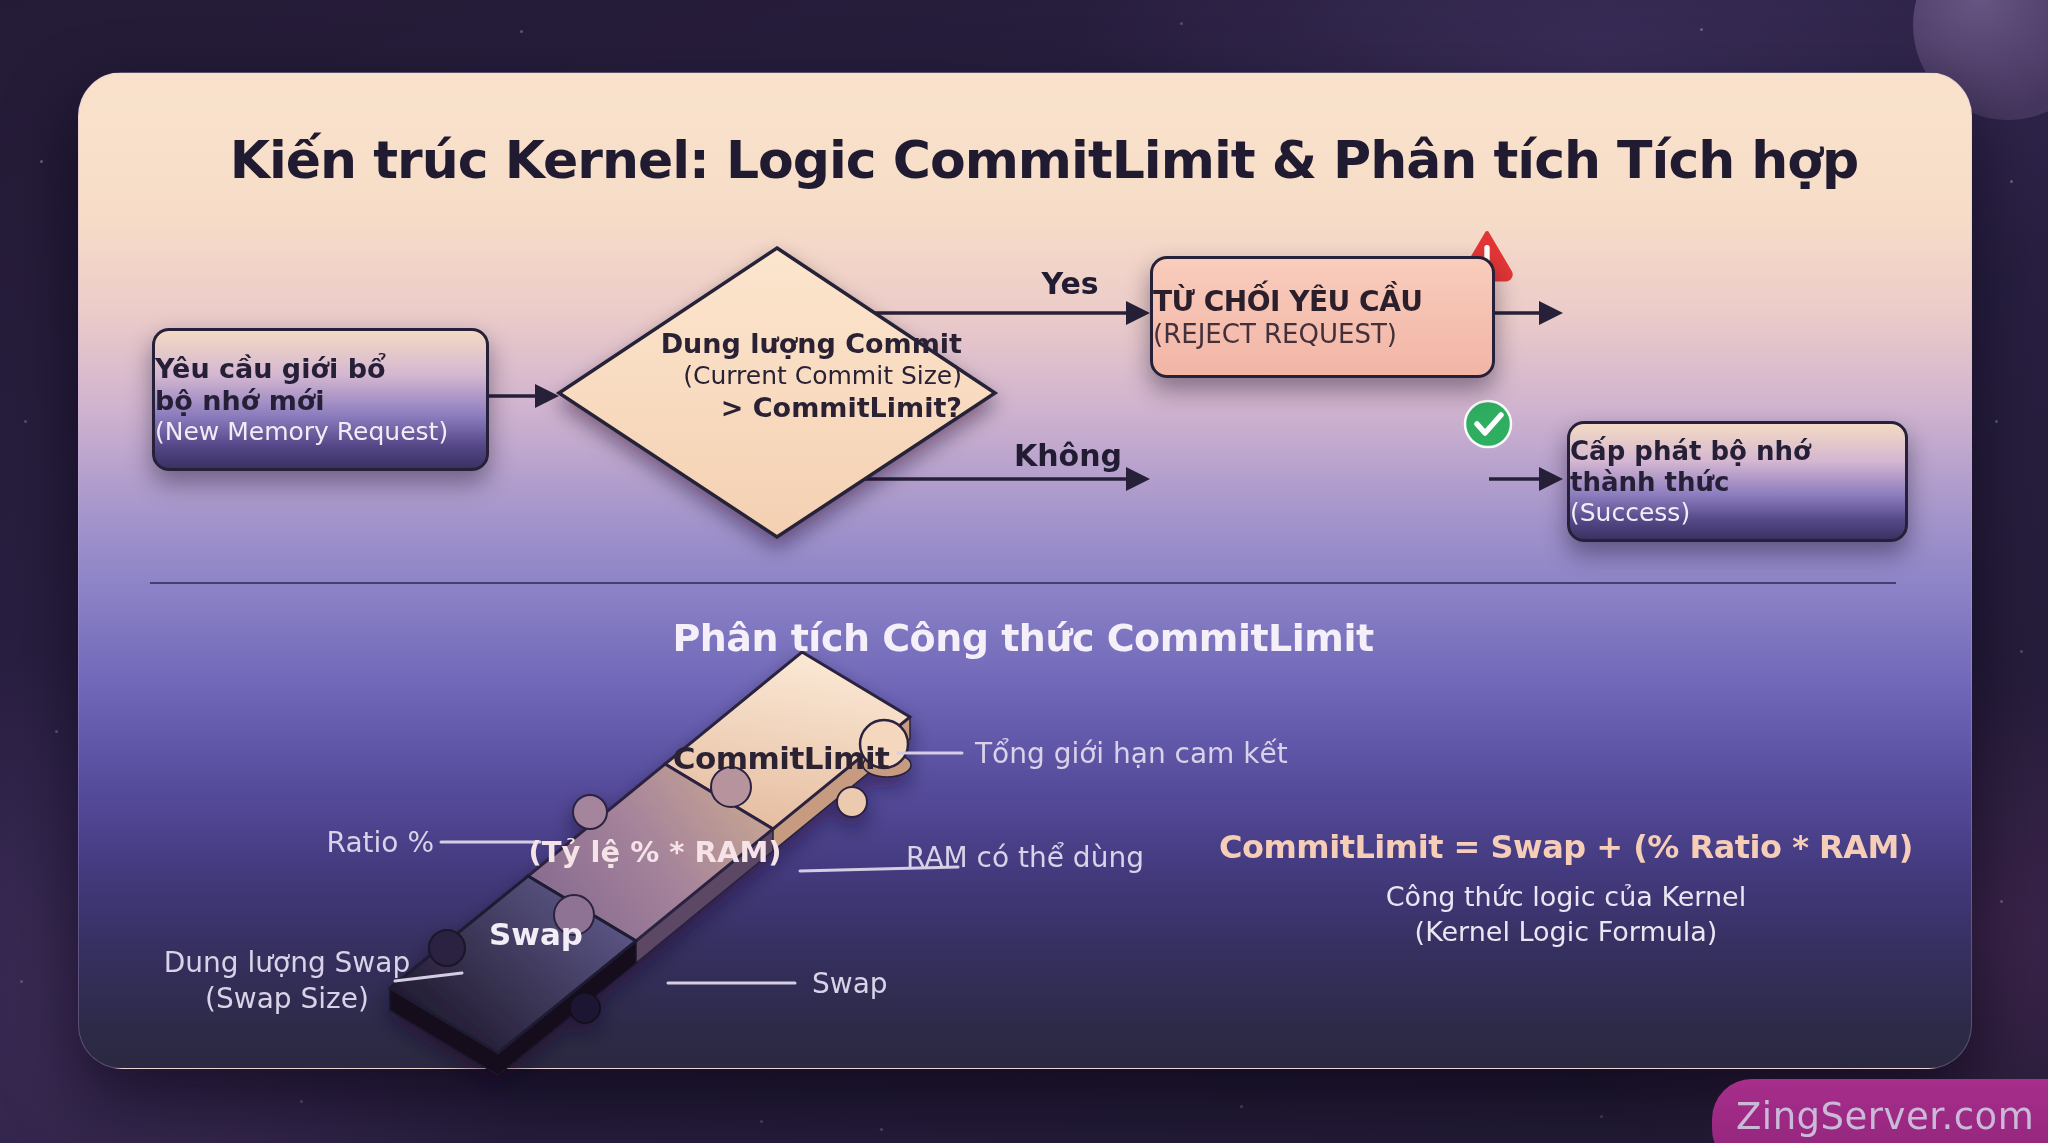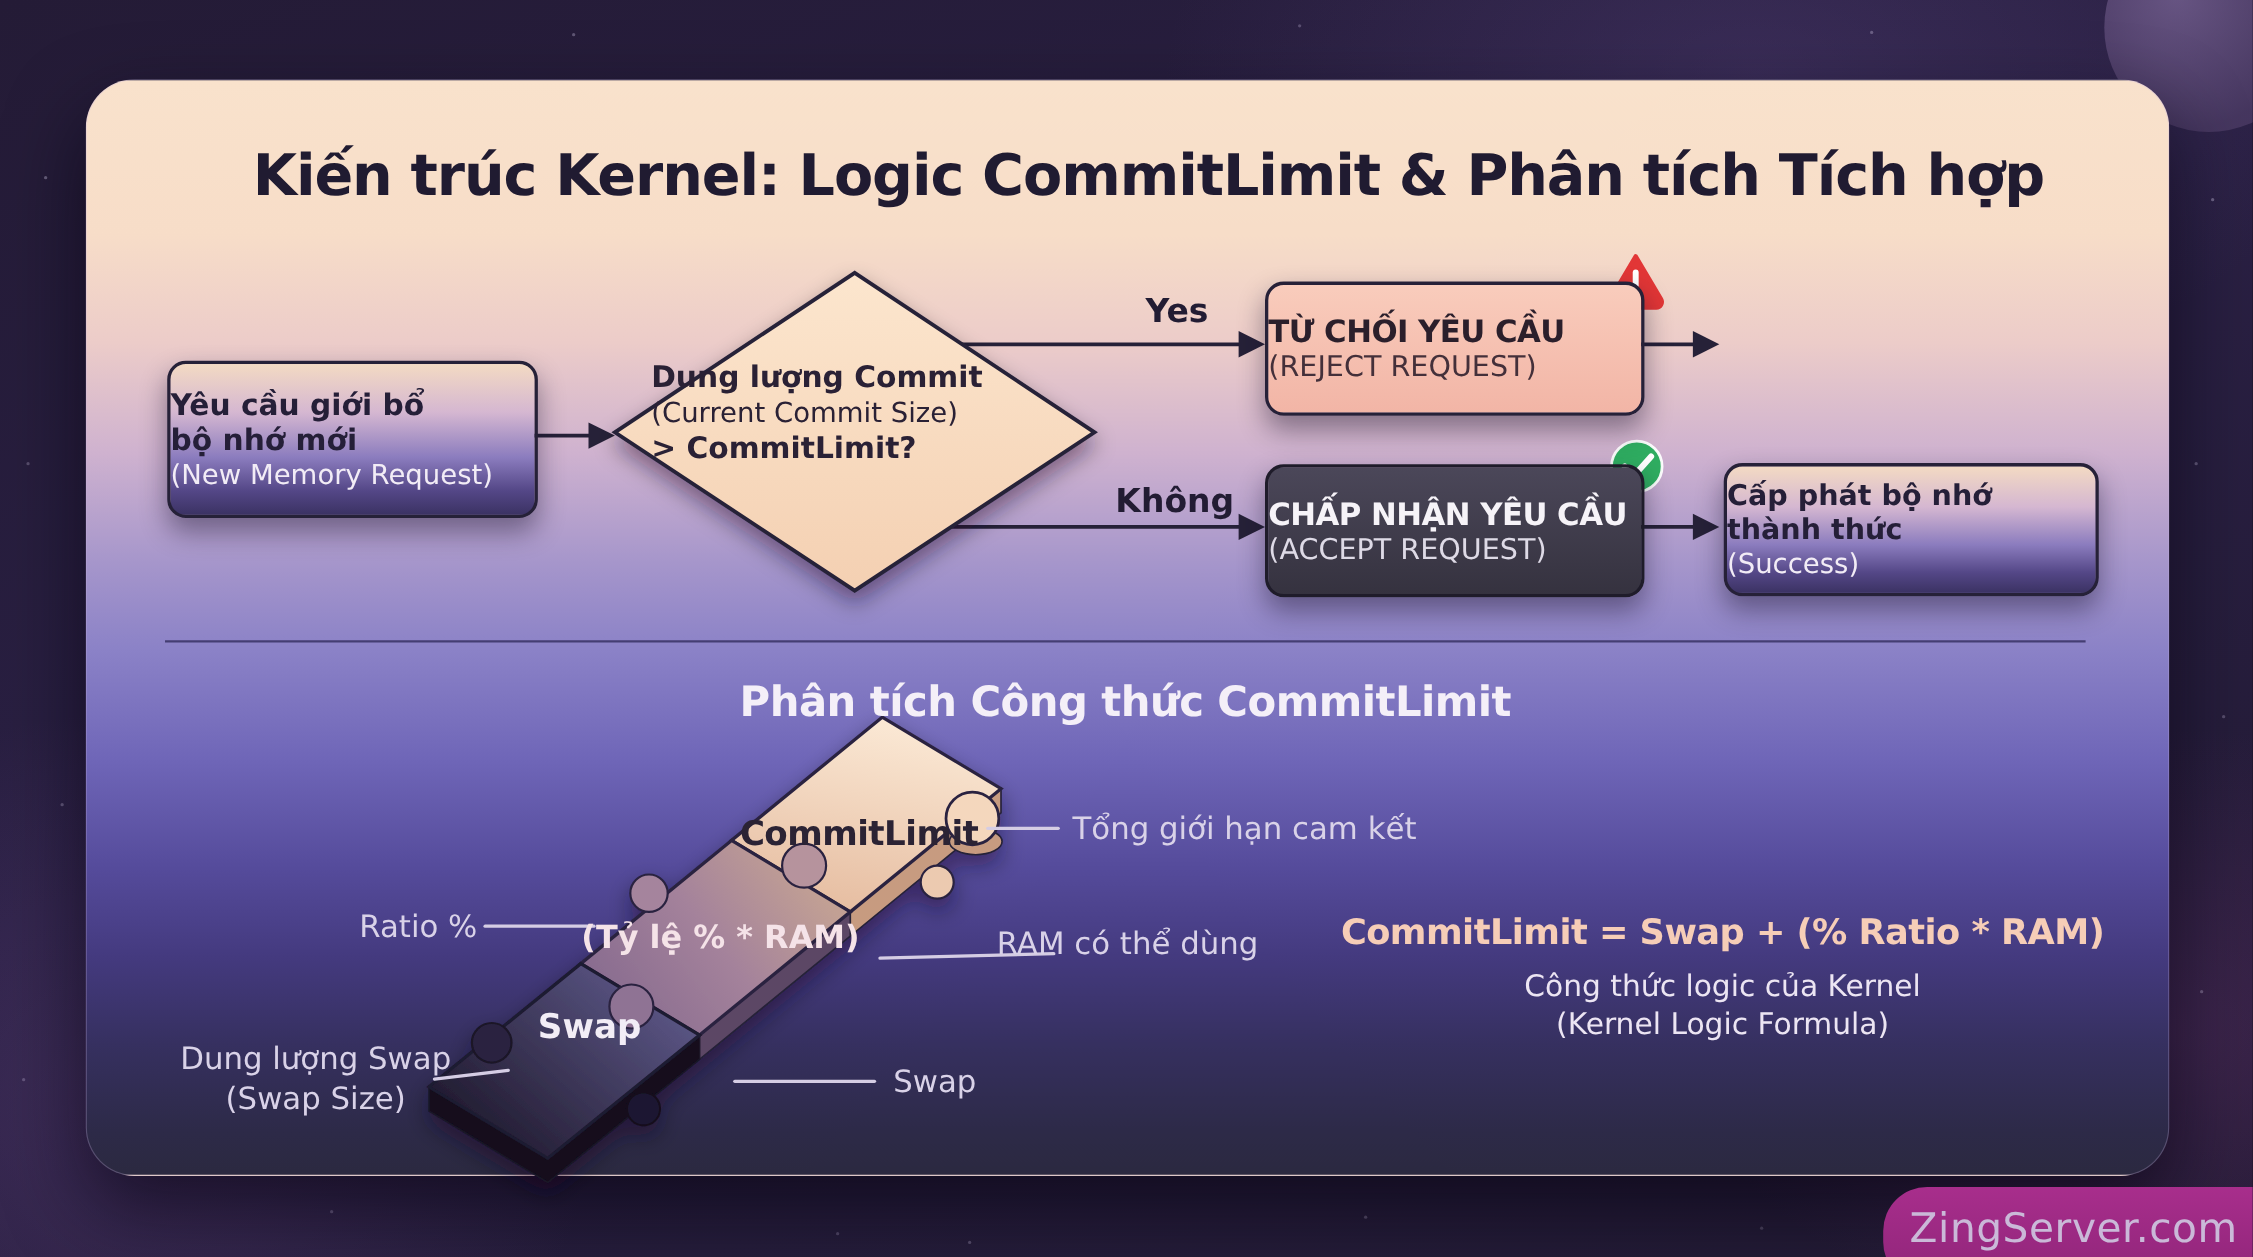--- a/index.html
+++ b/index.html
@@ -48,21 +48,21 @@
     background:linear-gradient(180deg,#4b4759,#35323f);}
   .success-box{left:1567px;top:421px;width:335px;height:115px;}
   .t-dark{font-weight:bold;font-size:27px;line-height:32px;color:#251f38;}
   .t-dark-sm{font-weight:bold;font-size:26px;line-height:31px;color:#251f38;}
   .s-light{font-size:25px;line-height:30px;color:#f2ecf6;}
   .rj-title{font-weight:bold;font-size:28px;line-height:35px;color:#2b1f2b;letter-spacing:-.5px;}
   .rj-sub{font-size:26px;line-height:31px;color:#44303a;}
   .ac-title{font-weight:bold;font-size:28px;line-height:35px;color:#f6f3f8;letter-spacing:-.5px;}
   .ac-sub{font-size:26px;line-height:31px;color:#dedae6;}
   .oom-title{font-weight:bold;font-size:27px;line-height:34px;color:#251f38;letter-spacing:-.5px;}
-  .decision-text{left:592px;top:327px;width:370px;text-align:left;color:#2a2135;}
+  .decision-text{left:592px;top:327px;width:370px;text-align:right;color:#2a2135;}
   .dec-b{font-weight:bold;font-size:27px;line-height:33px;}
   .dec-r{font-size:25px;line-height:31px;}
   .branch-label{font-weight:bold;font-size:30px;color:#221c33;text-align:center;}
   .section-title{left:523px;top:616px;width:1000px;text-align:center;
     font-weight:bold;font-size:38px;color:#f4eff8;letter-spacing:-.5px;}
   
   .pz-top{left:651px;top:740px;width:260px;text-align:center;font-weight:bold;font-size:31px;color:#2b2334;letter-spacing:-.5px;}
   .pz-mid{left:505px;top:835px;width:300px;text-align:center;font-weight:bold;font-size:29px;color:#f5e3e8;}
   .pz-bot{left:461px;top:916px;width:150px;text-align:center;font-weight:bold;font-size:31px;color:#f2edf6;}
   .callout{font-size:28px;color:#d9d2e8;}
@@ -197,24 +197,20 @@
 
   <div class="abs overlay-text branch-label" style="left:1020px;top:266px;width:100px;">Yes</div>
   <div class="abs overlay-text branch-label" style="left:1008px;top:438px;width:120px;">Không</div>
 
   <div class="abs fbox reject-box">
     <div class="rj-title">TỪ CHỐI YÊU CẦU</div>
     <div class="rj-sub">(REJECT REQUEST)</div>
   </div>
 
 
-  <div class="abs fbox accept-box">
-    <div class="ac-title">CHẤP NHẬN YÊU CẦU</div>
-    <div class="ac-sub">(ACCEPT REQUEST)</div>
-  </div>
 
   <div class="abs fbox grad-box success-box">
     <div class="t-dark-sm">Cấp phát bộ nhớ</div>
     <div class="t-dark-sm">thành thức</div>
     <div class="s-light">(Success)</div>
   </div>
 
   <div class="abs overlay-text section-title">Phân tích Công thức CommitLimit</div>
 
   <div class="abs overlay-text pz-top">CommitLimit</div>

